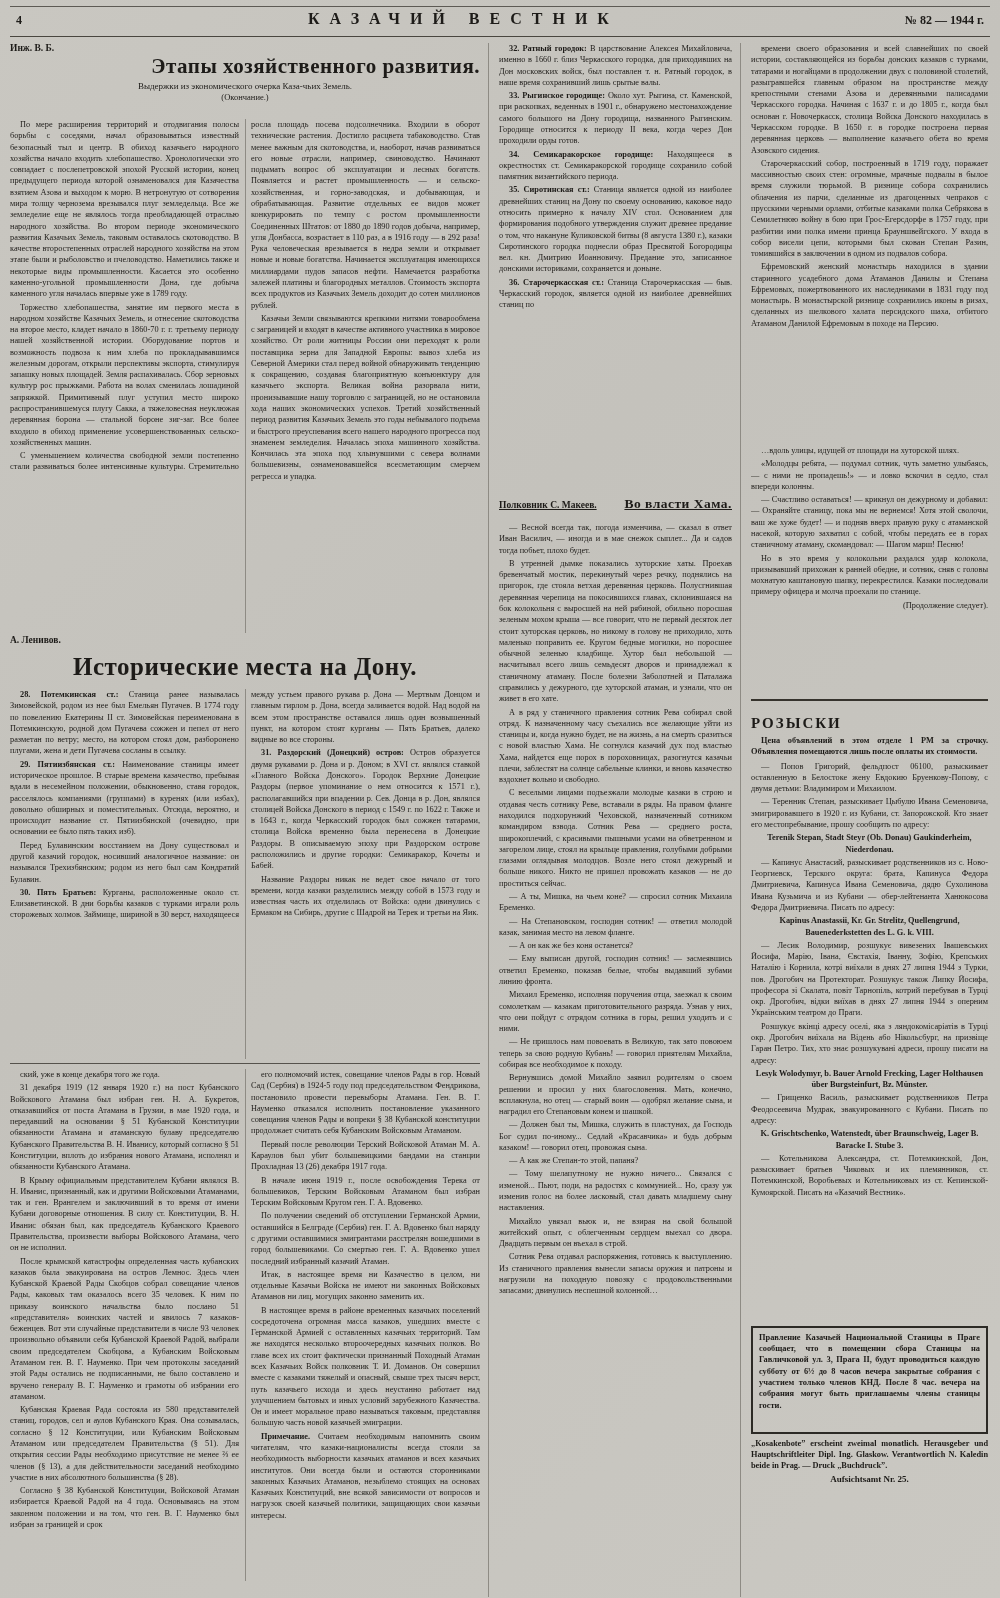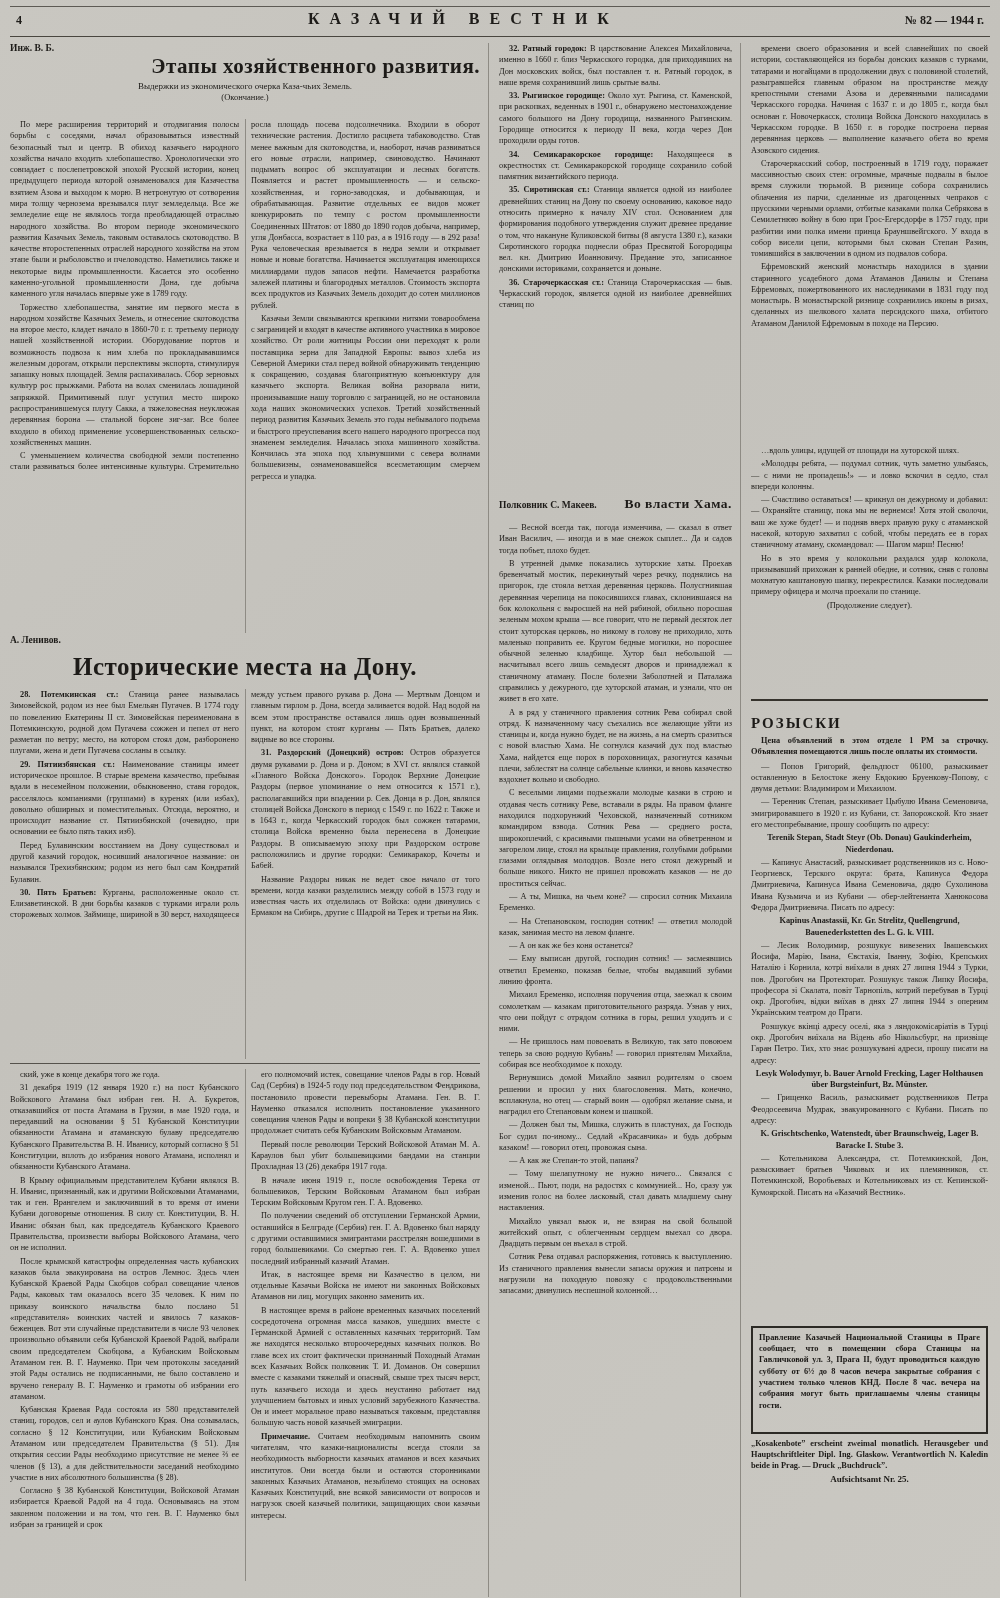--- a/index.html
+++ b/index.html
@@ -21,37 +21,37 @@
   .issue{font-size:12px;font-weight:bold;}
   
   .main{display:flex;margin-top:6px;height:1554px;overflow:hidden;}
   .colL{width:470px;flex:none;overflow:hidden;}
   .col{flex:none;box-sizing:border-box;border-left:1px solid #8e8b84;overflow:hidden;}
   .col3{width:252px;margin-left:8px;padding:0 8px 0 10px;}
   .col4{width:250px;padding:0 2px 0 10px;}
   
   p{margin:0 0 2px;font-size:8.3px;line-height:1.36;text-align:justify;text-indent:10px;}
   p.center{text-align:center;text-indent:0;font-weight:bold;}
-  p.right{text-align:center;text-indent:0;}
+  p.right{text-align:right;text-indent:0;}
   b{font-weight:bold;}
   .twocol{column-count:2;column-gap:12px;column-rule:1px solid #8e8b84;overflow:hidden;}
   .a1body{height:514px;}
   .a2body{height:370px;}
   .kuban{height:512px;}
   .byline{font-size:9.5px;font-weight:bold;}
   .a1head{height:76px;overflow:hidden;}
   .h-etapy{margin:1px 0 2px;font-size:21px;font-weight:bold;text-align:right;letter-spacing:.5px;}
   .sub{text-align:center;font-size:9px;}
   .note{text-align:center;font-size:8.5px;margin-top:1px;}
   .a2head{height:54px;overflow:hidden;padding-top:2px;}
   .h-mesta{margin:8px;font-size:25px;font-weight:bold;text-align:center;letter-spacing:.5px;}
   .divider{border-top:1px solid #55524c;margin:4px 0 5px;}
   
   .items36{height:450px;overflow:hidden;}
-  .hhead{display:flex;justify-content:space-between;align-items:baseline;height:22px;margin:3px 0 4px;}
+  .hhead{display:flex;justify-content:space-between;align-items:baseline;height:22px;margin:3px 0 4px;text-decoration:underline;}
   .h-hama{font-size:13.5px;font-weight:bold;letter-spacing:.5px;}
   .story{height:1056px;overflow:hidden;}
   
   .sobor{height:402px;overflow:hidden;}
   .hamacont{height:250px;overflow:hidden;}
   .rozyski{border-top:2px solid #36332d;margin-top:4px;padding-top:14px;}
   .h-roz{margin:0 0 3px;font-size:15px;font-weight:bold;letter-spacing:2px;}
   .roz-intro{font-weight:bold;font-size:8.3px;}
   .ads{height:560px;overflow:hidden;margin-top:3px;}
   .boxnotice{

